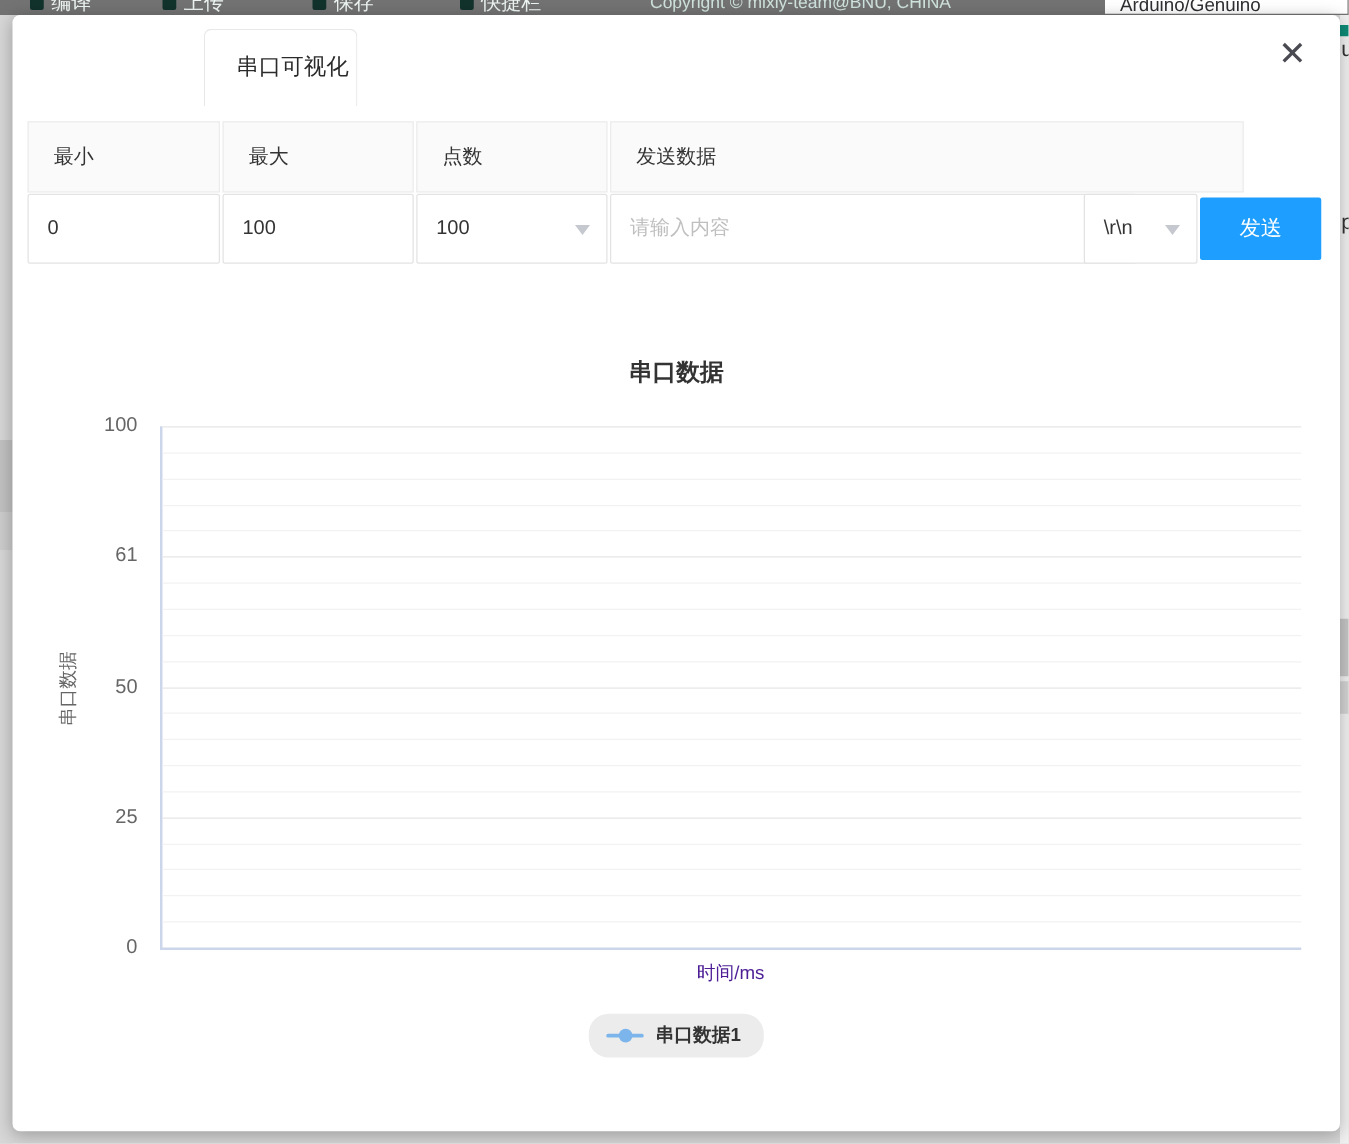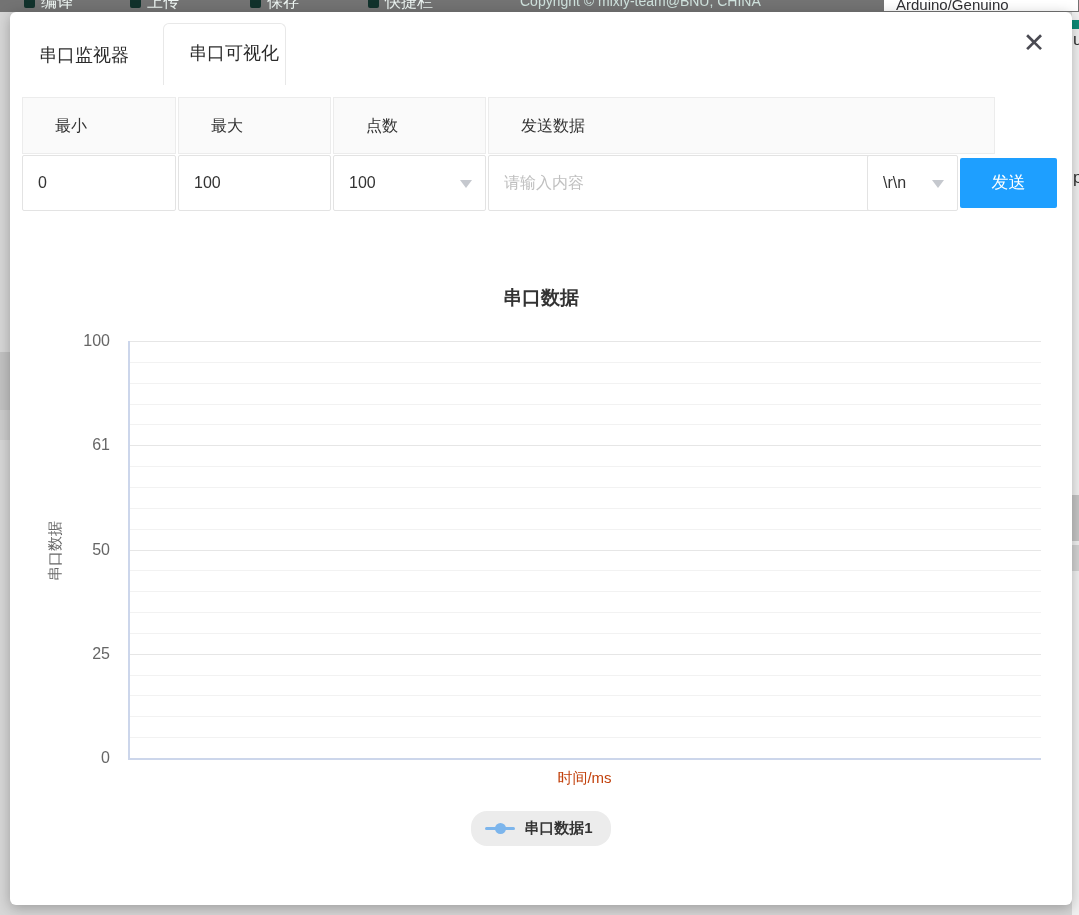--- a/index.html
+++ b/index.html
@@ -32,21 +32,21 @@
          box-shadow:0 3px 14px rgba(0,0,0,.28);}
   .close-btn{left:1005px;top:12px;width:38px;height:38px;line-height:38px;text-align:center;
              font-size:27px;color:#4a4a52;cursor:pointer;}
   .tab{height:60px;line-height:60px;font-size:18px;color:#2b2b2b;text-align:center;cursor:pointer;}
   .tab-inactive{left:15px;top:13px;padding:0 14px;}
   .tab-active{left:153px;top:11px;width:123px;height:62px;line-height:58px;background:#fff;
               border:1px solid #e8e8e8;border-bottom:none;border-radius:6px 6px 0 0;box-sizing:border-box;padding-left:19px;}
 
   
   .hcell{top:85px;height:57px;background:#fafafa;border:1px solid #ececec;box-sizing:border-box;
-         line-height:55px;padding-left:32px;font-size:16px;color:#333;}
+         line-height:55px;padding-left:20px;font-size:16px;color:#333;}
   .icell{top:143px;height:56px;background:#fff;border:1px solid #e3e3e3;border-radius:2px;
          box-sizing:border-box;font-size:16px;color:#333;}
   input.fld{position:absolute;top:143px;height:56px;border:1px solid #e3e3e3;border-radius:2px;
             box-sizing:border-box;font-size:16px;color:#333;padding:0 15px;outline:none;background:#fff;
             font-family:"Liberation Sans","DejaVu Sans",sans-serif;}
   input.fld::placeholder{color:#bfbfbf;opacity:1;}
   .selbox{line-height:54px;padding-left:15px;cursor:pointer;}
   .chev{position:absolute;right:13px;top:50%;margin-top:-3px;width:0;height:0;
         border:6px solid transparent;border-top:8px solid #c5c8ce;}
   .send-btn{left:950px;top:146px;width:97px;height:50px;line-height:50px;text-align:center;
@@ -55,21 +55,21 @@
   
   .chart-title{left:0;top:273px;width:1062px;text-align:center;font-size:19px;font-weight:bold;color:#333;}
   .plot{left:118px;top:329px;width:913px;height:419px;box-sizing:border-box;
         border-left:2px solid #ccd6eb;border-bottom:2px solid #ccd6eb;}
   .gridline{position:absolute;left:0;right:0;height:1px;background:#f2f2f2;}
   .gridline.major{background:#e6e6e6;}
   .yticks{left:34px;top:329px;width:66px;height:417px;}
   .ytick{position:absolute;right:0;width:66px;text-align:right;font-size:16px;color:#666;line-height:22px;}
   .ylabel{left:-13px;top:527px;width:116px;height:24px;line-height:24px;text-align:center;
           transform:rotate(-90deg);font-size:15px;color:#666;}
-  .xlabel{left:118px;top:757px;width:913px;text-align:center;font-size:15px;color:#c2410c;}
+  .xlabel{left:118px;top:757px;width:913px;text-align:center;font-size:15px;color:#4c1d95;}
   .legend-row{left:0;top:799px;width:1062px;display:flex;justify-content:center;}
   .legend-item{display:flex;align-items:center;background:#ececec;border-radius:16px;
                padding:8px 18px 8px 14px;cursor:pointer;}
   .legend-marker{position:relative;width:30px;height:15px;margin-right:9px;}
   .legend-marker .line{position:absolute;left:0;right:0;top:6px;height:3px;border-radius:2px;}
   .legend-marker .dot{position:absolute;left:50%;top:2px;margin-left:-5.5px;width:11px;height:11px;border-radius:50%;}
   .legend-label{font-size:15px;font-weight:bold;color:#333;}
 </style>
 </head>
 <body>
@@ -94,21 +94,20 @@
   <span class="ltr" style="top:18px;">u</span>
   <span class="ltr" style="top:156px;">p</span>
   <div class="sb1"></div>
   <div class="sb2"></div>
 </div>
 
 <div class="abs modal">
 
   <div class="abs close-btn">✕</div>
 
-  <div class="abs tab tab-inactive">串口监视器</div>
   <div class="abs tab tab-active">串口可视化</div>
 
   <div class="abs hcell" style="left:12px;width:154px;">最小</div>
   <div class="abs hcell" style="left:168px;width:153px;">最大</div>
   <div class="abs hcell" style="left:323px;width:153px;">点数</div>
   <div class="abs hcell" style="left:478px;width:507px;">发送数据</div>
 
   <input class="fld" style="left: 12px; width: 154px;" value="0">
   <input class="fld" style="left: 168px; width: 153px;" value="100">
   <div class="abs icell selbox" style="left:323px;width:153px;">

